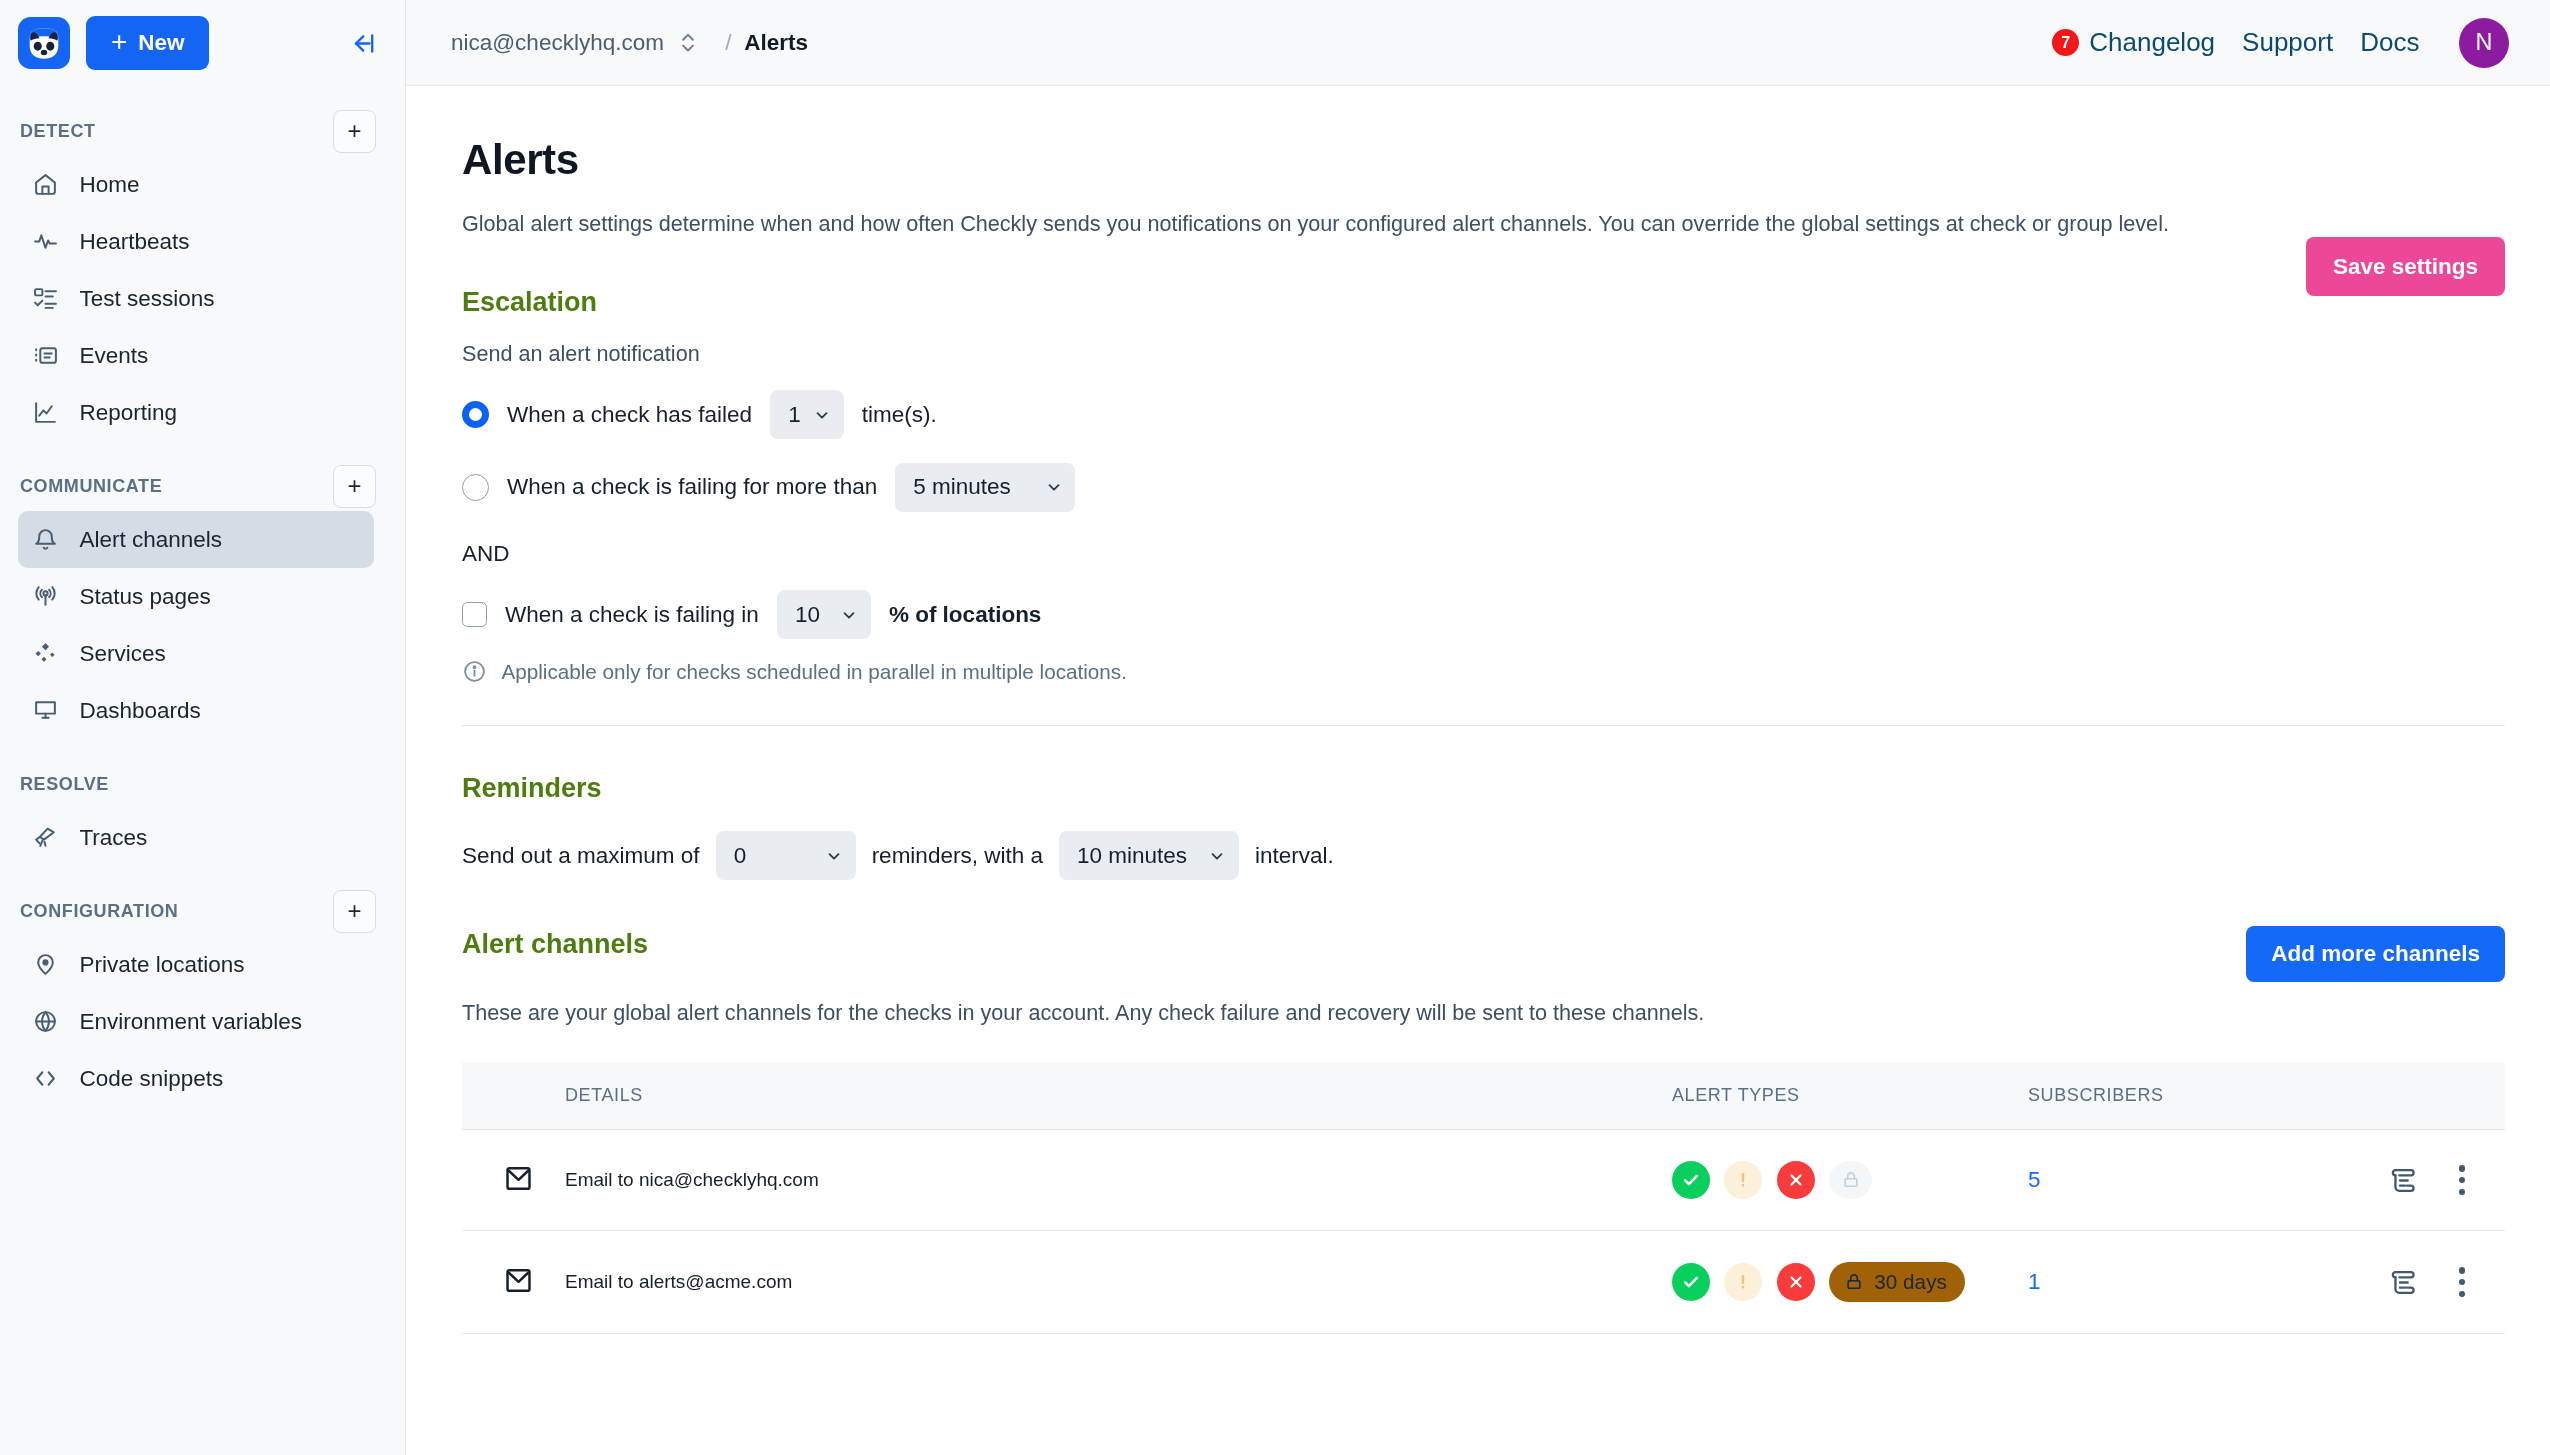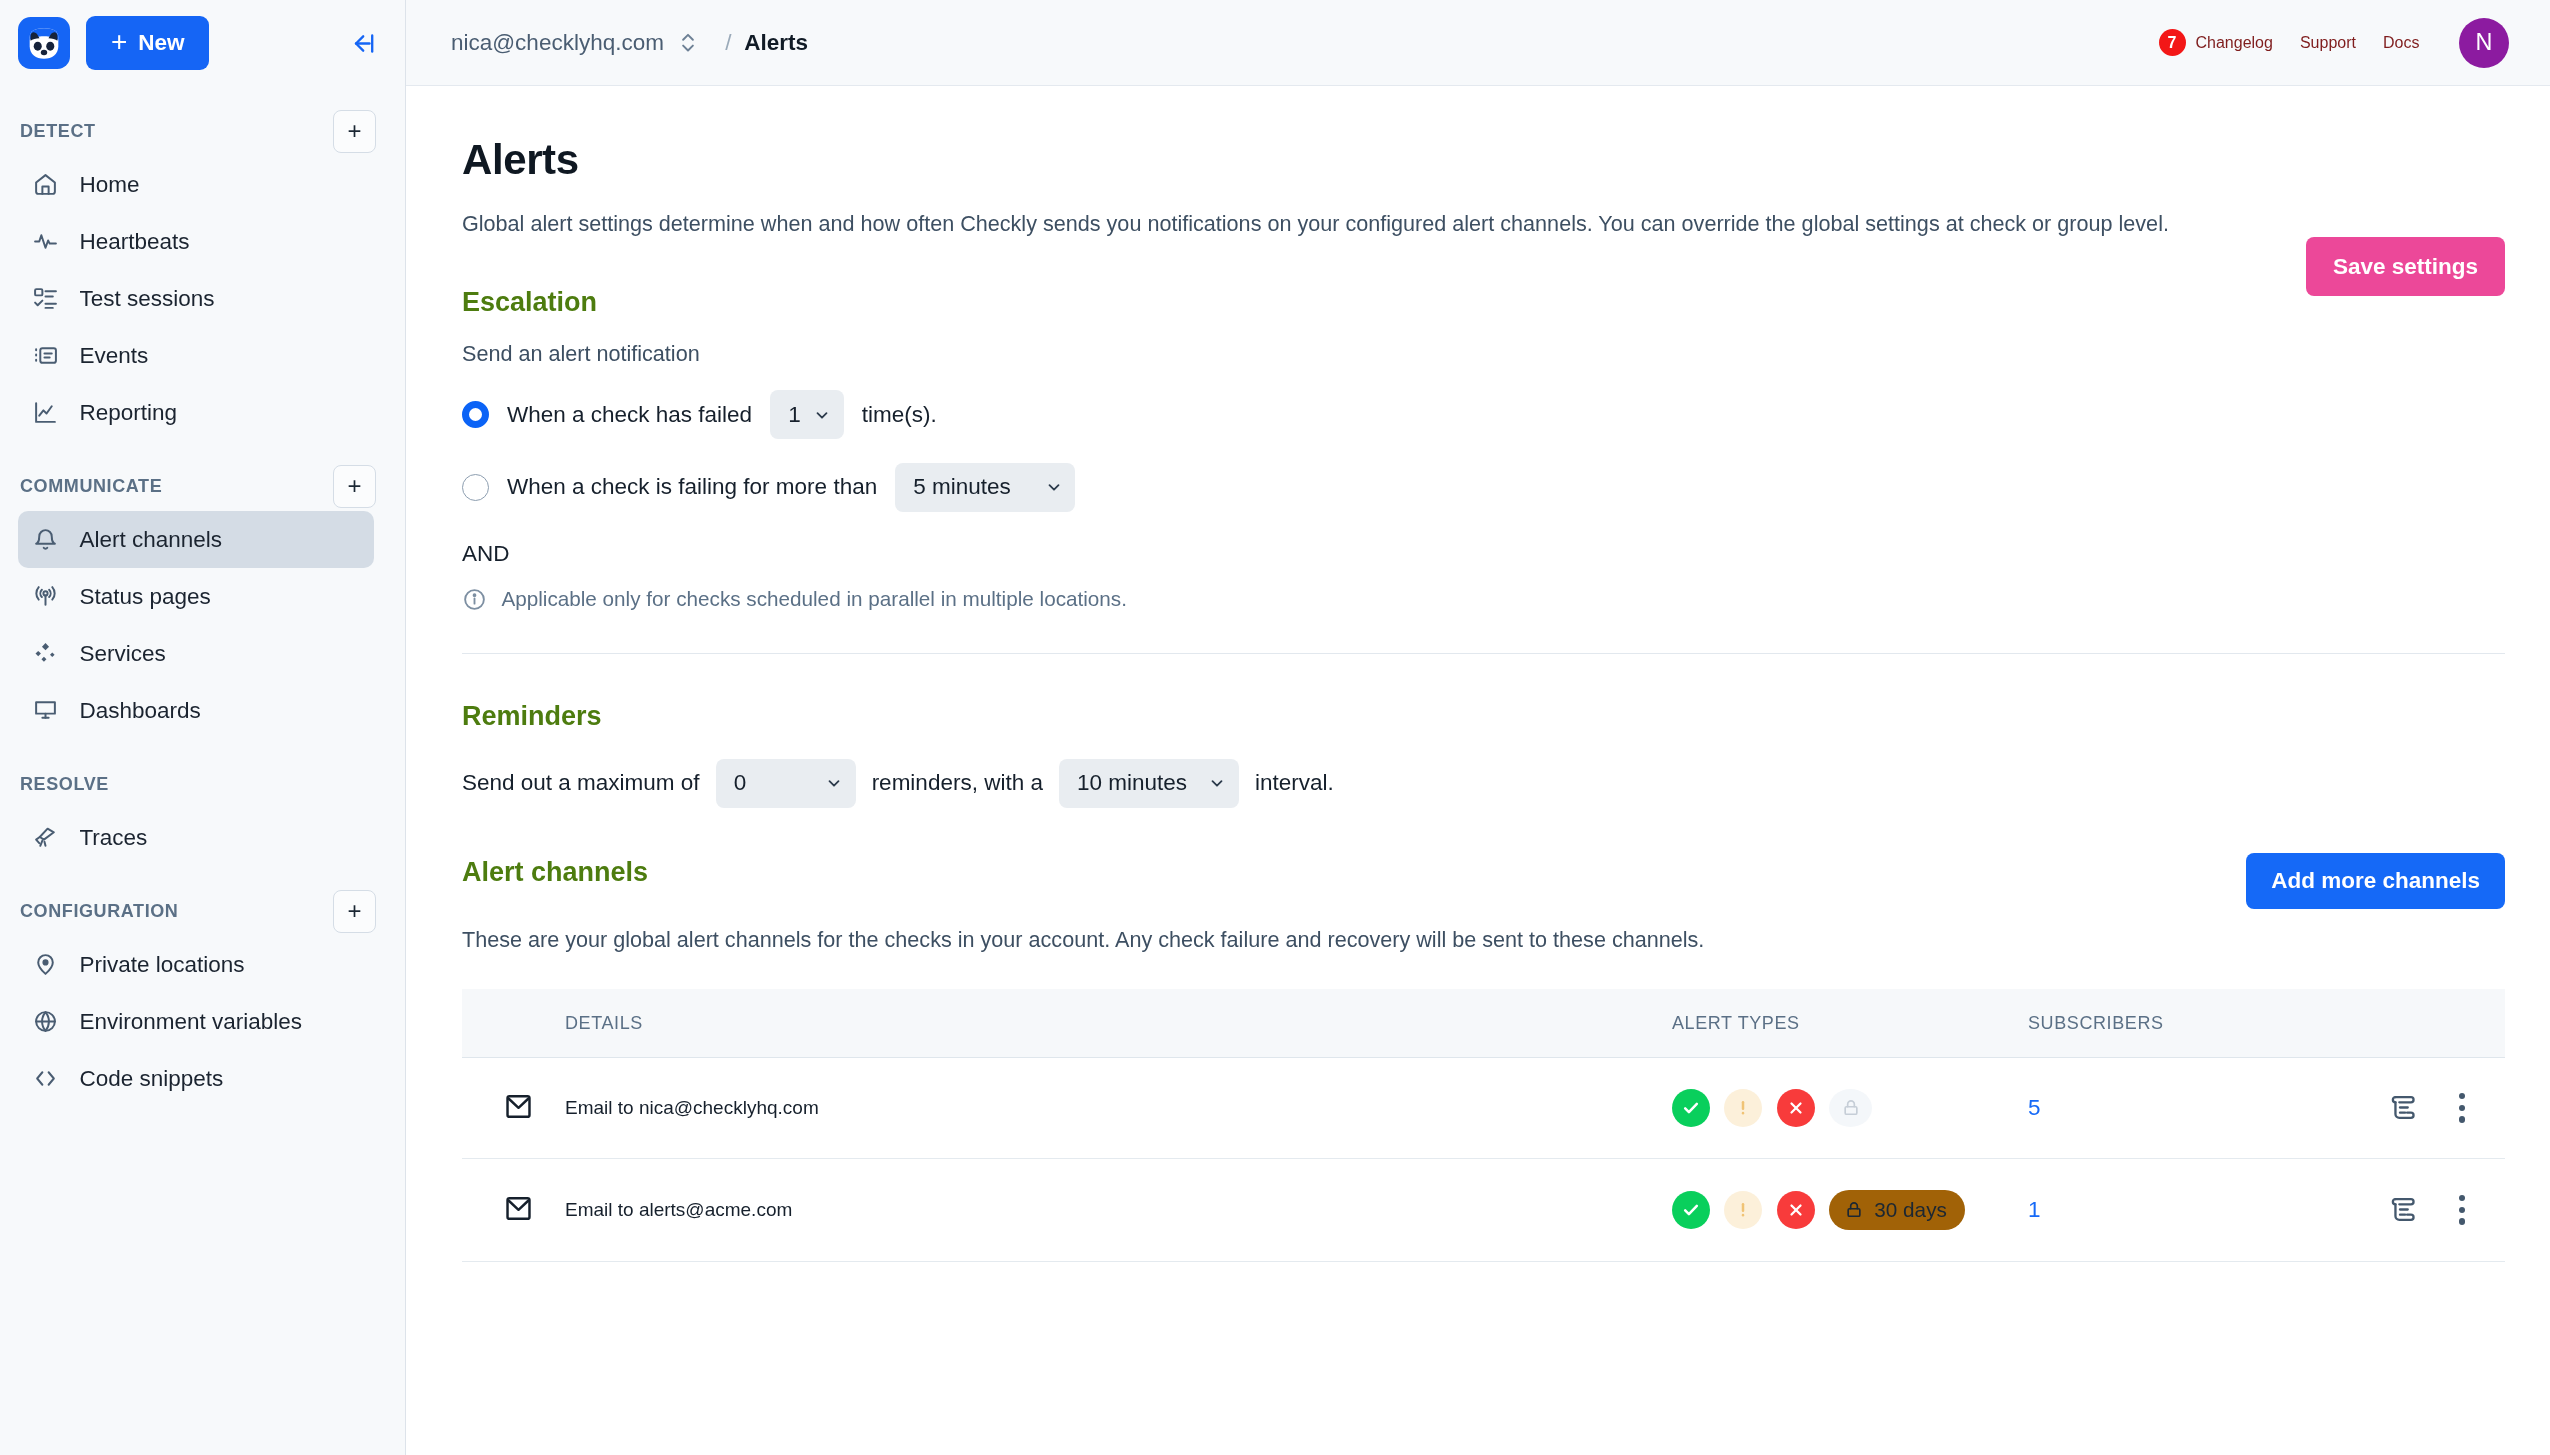--- a/index.html
+++ b/index.html
@@ -90,21 +90,21 @@
   .crumb-switch { margin: 0 14.4px; color: #6d8095; display:flex; align-items:center; cursor:pointer; }
   .crumb-sep { color: #9aaab9; font-size: 22.5px; margin: 0 12.6px; }
   .crumb-page { font-size: 22.5px; color: #111b26; font-weight: 700; }
   .topbar-right { margin-left: auto; display: flex; align-items: center; gap: 27px; }
   .badge-dot {
     width: 27px; height: 27px; border-radius: 50%;
     background: #f31717; color: #fff;
     font-size: 16px; font-weight: 700;
     display: flex; align-items: center; justify-content: center;
   }
-  .top-link { font-size: 16px; color: #7f1d1d; cursor: pointer; }
+  .top-link { font-size: 26px; color: #0c4a6e; cursor: pointer; }
   .changelog-wrap { display:flex; align-items:center; gap:10px; }
   .avatar {
     width: 50px; height: 50px; border-radius: 50%;
     background: #8c1ba0; color: #fff;
     font-size: 23.4px; font-weight: 500;
     display: flex; align-items: center; justify-content: center;
     margin-left: 12.6px; cursor: pointer;
   }
 
   .content { padding: 50px 45px 0 56px; position: relative; }
@@ -463,20 +463,33 @@
         <span class="chev">
           <svg width="18" height="18" viewBox="0 0 20 20" fill="none" stroke="currentColor" stroke-width="2" stroke-linecap="round" stroke-linejoin="round">
               <path d="M5 8l5 5 5-5"></path>
             </svg>
         </span>
       </span>
     </div>
 
     <div class="and-label">AND</div>
 
+    <div class="opt-row">
+      <span class="chk"></span>
+      <span class="opt-text">When a check is failing in</span>
+      <span class="sel w-mid">
+        <span>10</span>
+        <span class="chev">
+          <svg width="18" height="18" viewBox="0 0 20 20" fill="none" stroke="currentColor" stroke-width="2" stroke-linecap="round" stroke-linejoin="round">
+              <path d="M5 8l5 5 5-5"></path>
+            </svg>
+        </span>
+      </span>
+      <span class="opt-text bold">% of locations</span>
+    </div>
 
     <div class="hint-row">
       <span class="hint-ico">
         <svg width="25" height="25" viewBox="0 0 24 24" fill="none" stroke="currentColor" stroke-width="1.8" stroke-linecap="round" stroke-linejoin="round">
             <circle cx="12" cy="12" r="9"></circle>
             <path d="M12 11v5"></path>
             <circle cx="12" cy="7.8" r="0.9" fill="currentColor"></circle>
           </svg>
       </span>
       <span class="hint-text">Applicable only for checks scheduled in parallel in multiple locations.</span>

